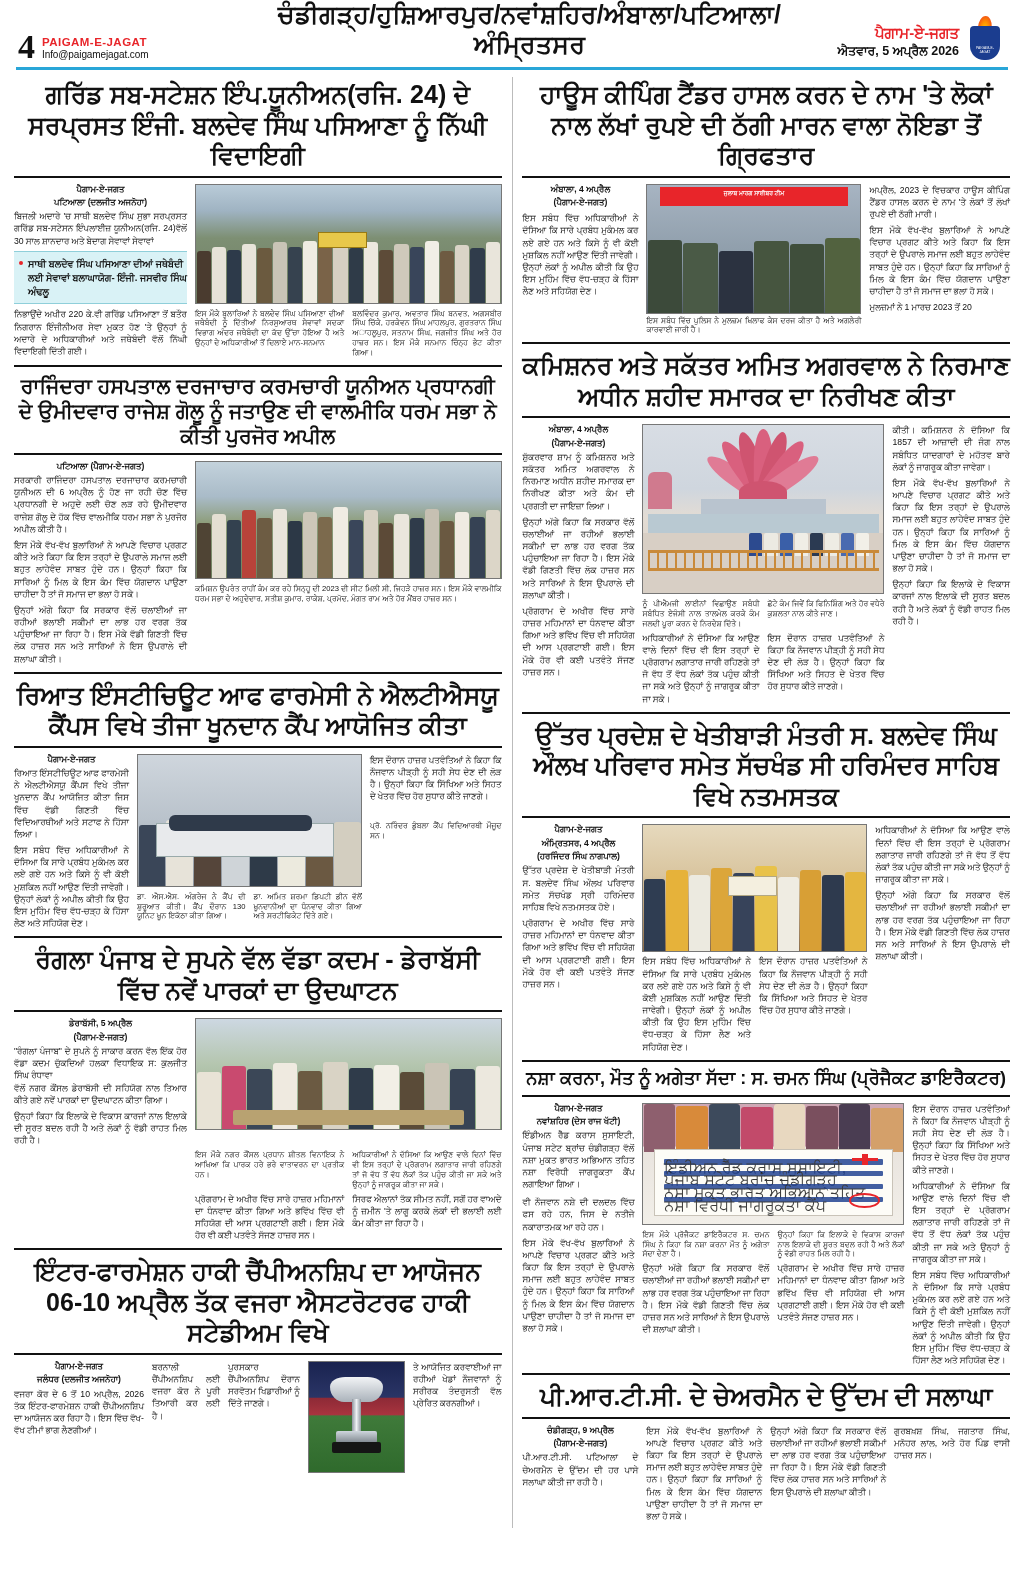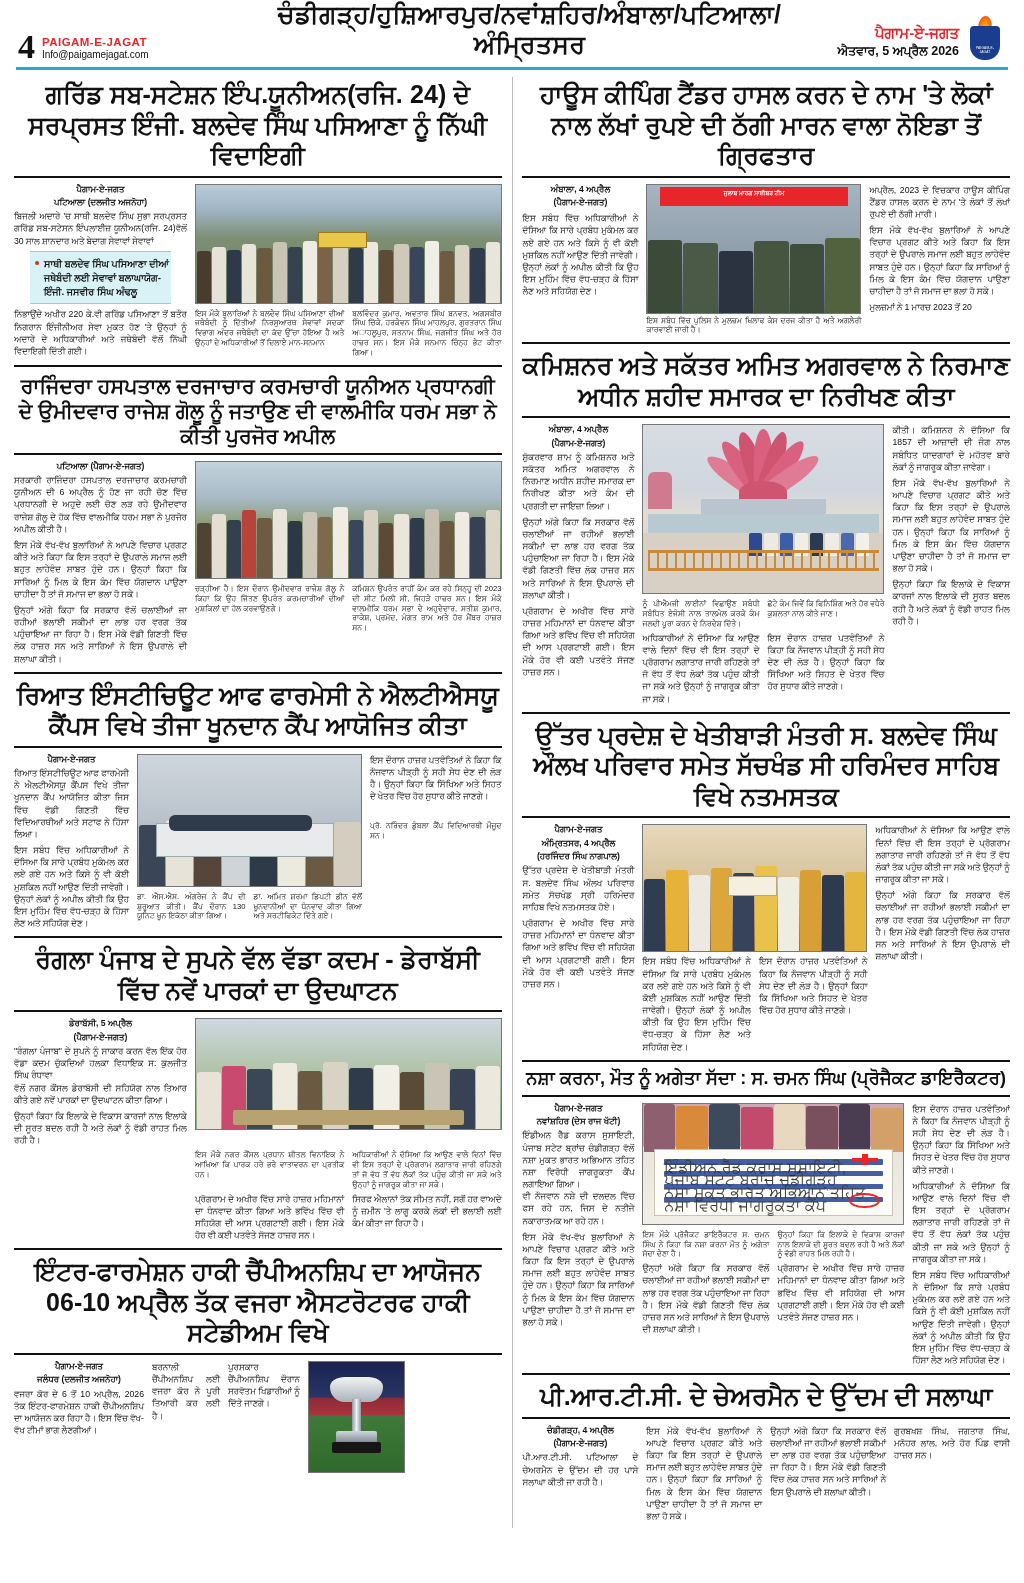--- a/index.html
+++ b/index.html
@@ -58,21 +58,21 @@
   .art { margin-bottom:6px; }
   .tcols { display:flex; gap:8px; }
   .tcol { flex:1; }
   .dateline { text-align:center; font-size:8.6px; font-weight:bold; line-height:1.32; margin-bottom:2px; }
   .body { font-size:8.7px; line-height:1.4; text-align:justify; word-spacing:-.3px; hyphens:auto; }
   .cap { font-size:7.6px; line-height:1.3; text-align:justify; margin-top:2px; }
 
   
   .pq {
     background:#d9f2f6; border-top:1px solid #8fcfda; border-bottom:1px solid #8fcfda;
-    padding:5px 0 5px 14px; margin:4px 16px; position:relative;
+    padding:5px 0 5px 14px; margin:4px 0; position:relative;
     font-size:9.6px; font-weight:bold; line-height:1.45;
   }
   .pq:before { content:""; position:absolute; left:5px; top:9px; width:4px; height:4px; border-radius:50%; background:#e8252a; }
 
   
   .photo { position:relative; overflow:hidden; background:#ccc; }
   .ph-group { background:linear-gradient(#b9cbd8 0%, #9fb3c2 22%, #7d8f73 45%, #6e7d63 100%); }
 
   .ph-frame { border:1px solid #777; }
 
@@ -240,23 +240,20 @@
                 <span style="height:78%;background:#2f3b4a"></span>
                   <span style="height:90%;background:#c6c0b2"></span>
                 <span style="height:74%;background:#6a5941"></span>
                   <span style="height:86%;background:#efebe2"></span>
                 <span style="height:80%;background:#364254"></span>
                   <span style="height:88%;background:#dcd6c8"></span>
               </div>
             </div>
             <div class="tcols" style="margin-top:3px">
               <div class="tcol">
-                  <div class="cap">ਚੜ੍ਹੀਆ ਹੈ। ਇਸ ਦੌਰਾਨ ਉਮੀਦਵਾਰ ਰਾਜੇਸ਼ ਗੋਲੂ ਨੇ ਕਿਹਾ ਕਿ ਉਹ ਜਿੱਤਣ ਉਪਰੰਤ ਕਰਮਚਾਰੀਆਂ ਦੀਆਂ ਮੁਸ਼ਕਿਲਾਂ ਦਾ ਹੱਲ ਕਰਵਾਉਣਗੇ।</div>
-                </div>
-              <div class="tcol">
                   <div class="cap">ਕਮਿਸ਼ਨ ਉਪਰੰਤ ਰਾਹੀਂ ਕੰਮ ਕਰ ਰਹੇ ਸਿਨ੍ਹੂ ਦੀ 2023 ਦੀ ਸੀਟ ਮਿਲੀ ਸੀ, ਜਿਹੜੇ ਹਾਜ਼ਰ ਸਨ। ਇਸ ਮੌਕੇ ਵਾਲਮੀਕਿ ਧਰਮ ਸਭਾ ਦੇ ਅਹੁਦੇਦਾਰ, ਸਤੀਸ਼ ਕੁਮਾਰ, ਰਾਕੇਸ਼, ਪ੍ਰਮੋਦ, ਮੰਗਤ ਰਾਮ ਅਤੇ ਹੋਰ ਮੈਂਬਰ ਹਾਜ਼ਰ ਸਨ।</div>
                 </div>
             </div>
           </div>
         </div>
       </div>
 
       <div class="sep2"></div>
 
       <div class="art">
@@ -368,20 +365,23 @@
             <div class="body">ਪੁਰਸਕਾਰ ਚੈਂਪੀਅਨਸ਼ਿਪ ਦੌਰਾਨ ਸਰਵੋਤਮ ਖਿਡਾਰੀਆਂ ਨੂੰ ਦਿੱਤੇ ਜਾਣਗੇ।</div>
           </div>
           <div class="tcol" style="flex:0 0 97px">
             <div class="photo ph-trophy ph-frame" style="height:112px">
               <div class="tr-cup"></div>
               <div class="tr-stem"></div>
               <div class="tr-base"></div>
               <div class="tr-plinth"></div>
             </div>
           </div>
+          <div class="tcol">
+            <div class="body">ਤੇ ਆਯੋਜਿਤ ਕਰਵਾਈਆਂ ਜਾ ਰਹੀਆਂ ਖੇਡਾਂ ਨੌਜਵਾਨਾਂ ਨੂੰ ਸਰੀਰਕ ਤੰਦਰੁਸਤੀ ਵੱਲ ਪ੍ਰੇਰਿਤ ਕਰਨਗੀਆਂ।</div>
+          </div>
         </div>
       </div>
 
     </div>
 
     <div class="vdiv"></div>
 
     <div class="colhalf">
 
       <div class="art">
@@ -531,21 +531,21 @@
       <div class="sep2"></div>
 
       <div class="art">
         <h2 class="hl xs">ਨਸ਼ਾ ਕਰਨਾ, ਮੌਤ ਨੂੰ ਅਗੇਤਾ ਸੱਦਾ : ਸ. ਚਮਨ ਸਿੰਘ (ਪ੍ਰੋਜੈਕਟ ਡਾਇਰੈਕਟਰ)</h2>
         <div class="hrule"></div>
         <div class="tcols">
           <div class="tcol" style="flex:0 0 112px">
             <div class="dateline">ਪੈਗਾਮ-ਏ-ਜਗਤ</div>
             <div class="dateline">ਨਵਾਂਸ਼ਹਿਰ (ਦੇਸ ਰਾਜ ਖੱਟੀ)</div>
             <div class="body">ਇੰਡੀਅਨ ਰੈੱਡ ਕਰਾਸ ਸੁਸਾਇਟੀ, ਪੰਜਾਬ ਸਟੇਟ ਬ੍ਰਾਂਚ ਚੰਡੀਗੜ੍ਹ ਵੱਲੋਂ ਨਸ਼ਾ ਮੁਕਤ ਭਾਰਤ ਅਭਿਆਨ ਤਹਿਤ ਨਸ਼ਾ ਵਿਰੋਧੀ ਜਾਗਰੂਕਤਾ ਕੈਂਪ ਲਗਾਇਆ ਗਿਆ।</div>
-            <div class="body" style="margin-top:0">ਵੀ ਨੌਜਵਾਨ ਨਸ਼ੇ ਦੀ ਦਲਦਲ ਵਿੱਚ ਫਸ ਰਹੇ ਹਨ, ਜਿਸ ਦੇ ਨਤੀਜੇ ਨਕਾਰਾਤਮਕ ਆ ਰਹੇ ਹਨ।</div>
+            <div class="body" style="margin-top:6px">ਵੀ ਨੌਜਵਾਨ ਨਸ਼ੇ ਦੀ ਦਲਦਲ ਵਿੱਚ ਫਸ ਰਹੇ ਹਨ, ਜਿਸ ਦੇ ਨਤੀਜੇ ਨਕਾਰਾਤਮਕ ਆ ਰਹੇ ਹਨ।</div>
             <div class="body" style="margin-top:4px">ਇਸ ਮੌਕੇ ਵੱਖ-ਵੱਖ ਬੁਲਾਰਿਆਂ ਨੇ ਆਪਣੇ ਵਿਚਾਰ ਪ੍ਰਗਟ ਕੀਤੇ ਅਤੇ ਕਿਹਾ ਕਿ ਇਸ ਤਰ੍ਹਾਂ ਦੇ ਉਪਰਾਲੇ ਸਮਾਜ ਲਈ ਬਹੁਤ ਲਾਹੇਵੰਦ ਸਾਬਤ ਹੁੰਦੇ ਹਨ। ਉਨ੍ਹਾਂ ਕਿਹਾ ਕਿ ਸਾਰਿਆਂ ਨੂੰ ਮਿਲ ਕੇ ਇਸ ਕੰਮ ਵਿੱਚ ਯੋਗਦਾਨ ਪਾਉਣਾ ਚਾਹੀਦਾ ਹੈ ਤਾਂ ਜੋ ਸਮਾਜ ਦਾ ਭਲਾ ਹੋ ਸਕੇ।</div>
           </div>
           <div class="tcol" style="flex:0 0 262px">
             <div class="photo ph-banner ph-frame" style="height:122px">
               <div class="crowd" style="height:40%;top:0;bottom:auto">
                 <span style="height:100%;background:#8e5f6e"></span>
                   <span style="height:96%;background:#d88a3a"></span>
                 <span style="height:100%;background:#3d4a5c"></span>
                   <span style="height:94%;background:#c24a6a"></span>
                 <span style="height:100%;background:#e8d8c0"></span>
@@ -587,21 +587,21 @@
         </div>
       </div>
 
       <div class="sep2"></div>
 
       <div class="art">
         <h2 class="hl">ਪੀ.ਆਰ.ਟੀ.ਸੀ. ਦੇ ਚੇਅਰਮੈਨ ਦੇ ਉੱਦਮ ਦੀ ਸਲਾਘਾ</h2>
         <div class="hrule"></div>
         <div class="tcols">
           <div class="tcol">
-            <div class="dateline">ਚੰਡੀਗੜ੍ਹ, 4 ਅਪ੍ਰੈਲ</div>
+            <div class="dateline">ਚੰਡੀਗੜ੍ਹ, 9 ਅਪ੍ਰੈਲ</div>
             <div class="dateline">(ਪੈਗਾਮ-ਏ-ਜਗਤ)</div>
             <div class="body">ਪੀ.ਆਰ.ਟੀ.ਸੀ. ਪਟਿਆਲਾ ਦੇ ਚੇਅਰਮੈਨ ਦੇ ਉੱਦਮ ਦੀ ਹਰ ਪਾਸੇ ਸਲਾਘਾ ਕੀਤੀ ਜਾ ਰਹੀ ਹੈ।</div>
           </div>
           <div class="tcol">
             <div class="body">ਇਸ ਮੌਕੇ ਵੱਖ-ਵੱਖ ਬੁਲਾਰਿਆਂ ਨੇ ਆਪਣੇ ਵਿਚਾਰ ਪ੍ਰਗਟ ਕੀਤੇ ਅਤੇ ਕਿਹਾ ਕਿ ਇਸ ਤਰ੍ਹਾਂ ਦੇ ਉਪਰਾਲੇ ਸਮਾਜ ਲਈ ਬਹੁਤ ਲਾਹੇਵੰਦ ਸਾਬਤ ਹੁੰਦੇ ਹਨ। ਉਨ੍ਹਾਂ ਕਿਹਾ ਕਿ ਸਾਰਿਆਂ ਨੂੰ ਮਿਲ ਕੇ ਇਸ ਕੰਮ ਵਿੱਚ ਯੋਗਦਾਨ ਪਾਉਣਾ ਚਾਹੀਦਾ ਹੈ ਤਾਂ ਜੋ ਸਮਾਜ ਦਾ ਭਲਾ ਹੋ ਸਕੇ।</div>
           </div>
           <div class="tcol">
             <div class="body">ਉਨ੍ਹਾਂ ਅੱਗੇ ਕਿਹਾ ਕਿ ਸਰਕਾਰ ਵੱਲੋਂ ਚਲਾਈਆਂ ਜਾ ਰਹੀਆਂ ਭਲਾਈ ਸਕੀਮਾਂ ਦਾ ਲਾਭ ਹਰ ਵਰਗ ਤੱਕ ਪਹੁੰਚਾਇਆ ਜਾ ਰਿਹਾ ਹੈ। ਇਸ ਮੌਕੇ ਵੱਡੀ ਗਿਣਤੀ ਵਿੱਚ ਲੋਕ ਹਾਜ਼ਰ ਸਨ ਅਤੇ ਸਾਰਿਆਂ ਨੇ ਇਸ ਉਪਰਾਲੇ ਦੀ ਸ਼ਲਾਘਾ ਕੀਤੀ।</div>
           </div>
           <div class="tcol">

